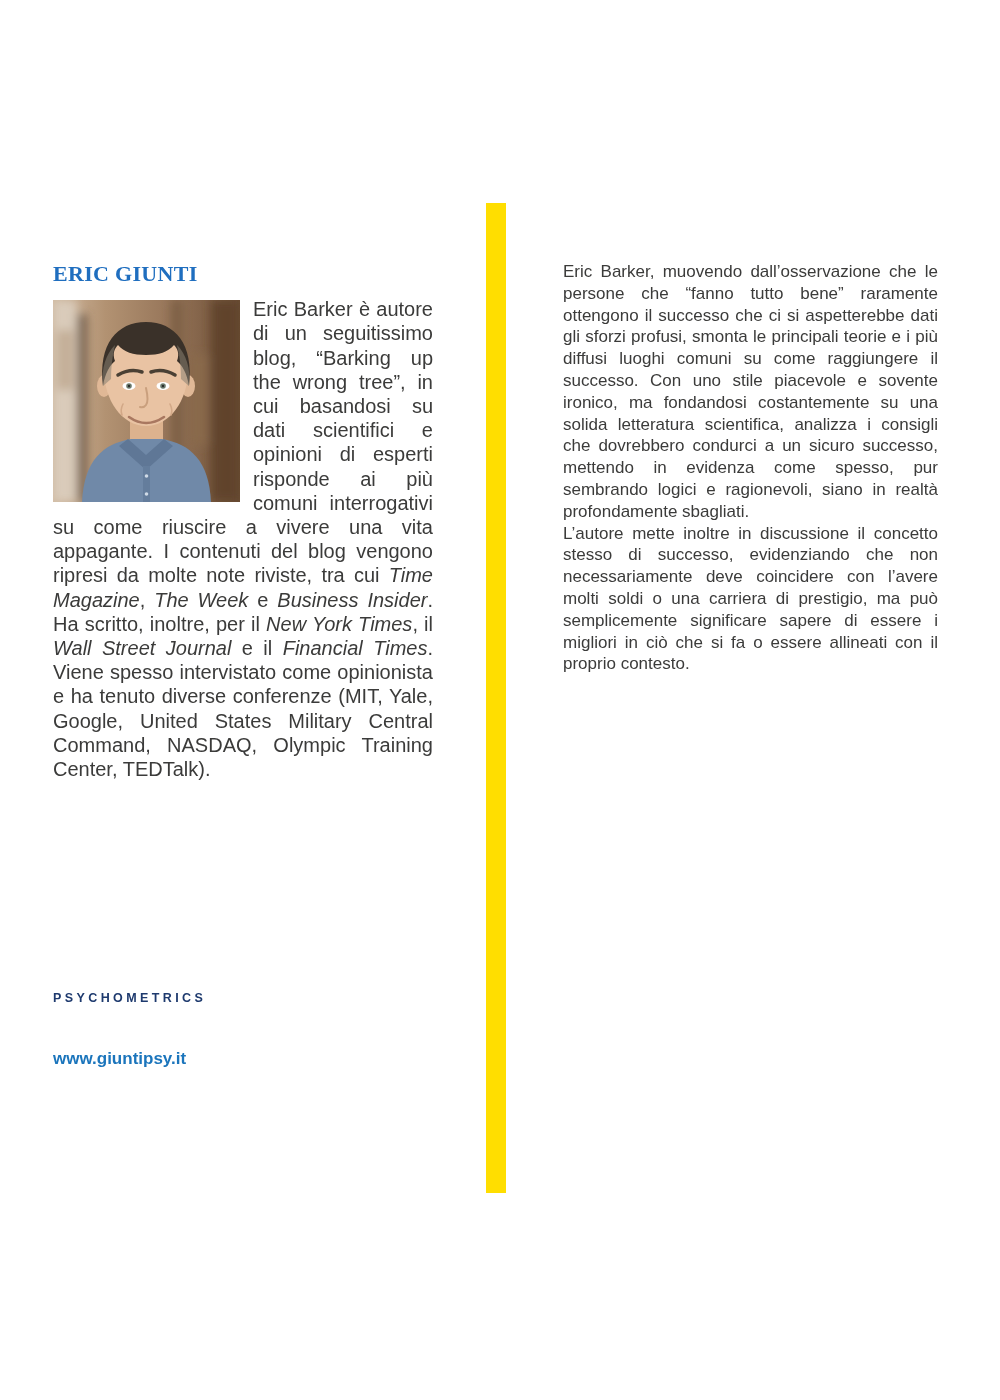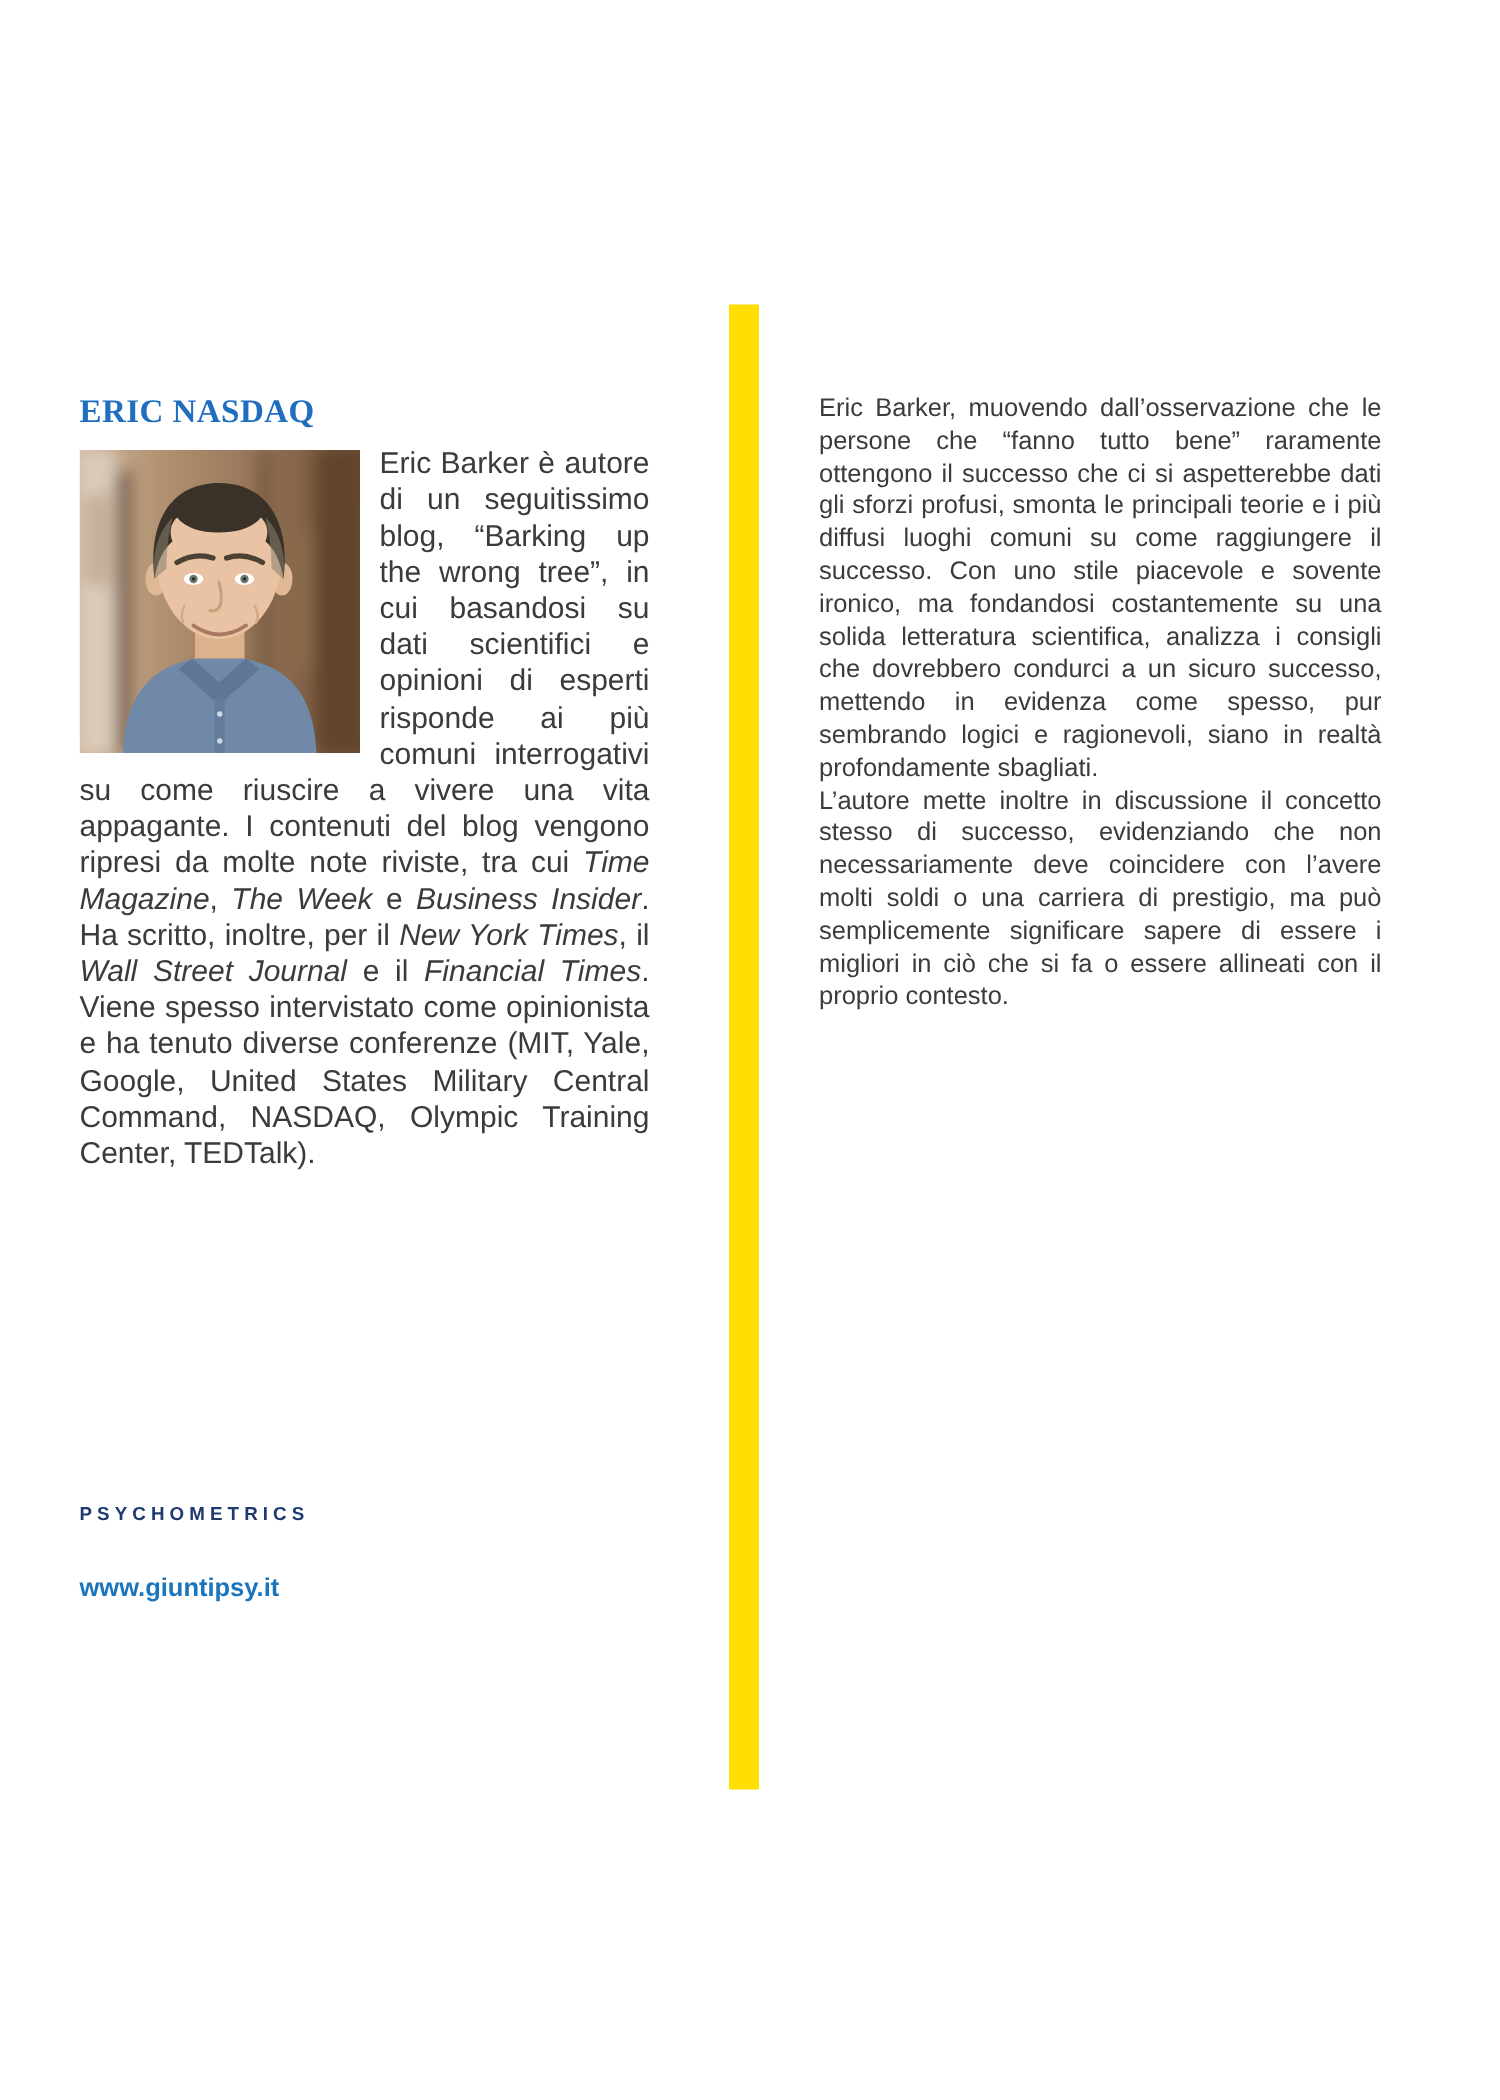--- a/index.html
+++ b/index.html
@@ -25,56 +25,56 @@
     color:var(--text-color,#3B3B3A);
   }
   .photo{
     float:left;width:187px;height:202px;margin:3px 13px 1px 0;
     display:block;overflow:hidden;
   }
   .photo svg{display:block;width:100%;height:100%;}
   i{font-style:italic;}
   
   .right-col{
-    position:absolute;left:546px;top:261px;width:375px;
+    position:absolute;left:563px;top:261px;width:375px;
     font-size:17px;line-height:21.8px;text-align:justify;
     color:var(--text-color,#3B3B3A);
   }
   .right-col p{margin:0;padding:0;}
   
   .logo{position:absolute;left:53px;top:986px;}
   .logo-row{display:flex;align-items:center;gap:6px;}
   .globe{width:38px;height:38px;flex:0 0 auto;}
   .logo-text{
     font-size:31px;font-weight:bold;color:var(--brand-blue,#1B75BC);
     line-height:1;letter-spacing:-.5px;
   }
   .logo-sub{
     font-size:12.5px;font-weight:bold;color:var(--brand-navy,#1E3A6E);
-    letter-spacing:3.4px;margin-top:16px;white-space:nowrap;
+    letter-spacing:3.4px;margin-top:5px;white-space:nowrap;
   }
   .website{
     position:absolute;left:53px;top:1049px;
     font-size:17px;font-weight:bold;color:var(--brand-blue,#1B75BC);
     text-decoration:none;cursor:pointer;
   }
   .credits{
     position:absolute;left:53px;top:1086px;
     font-size:13.5px;line-height:18px;color:var(--credits-gray,#454545);
   }
 </style>
 </head>
 <body>
 
 <div class="canvas">
 
   <div class="stripe"></div>
 
   <section class="left-col">
-    <h1 class="author-heading">ERIC NASDAQ</h1>
+    <h1 class="author-heading">ERIC GIUNTI</h1>
     <div class="bio">
       <span class="photo">
         <svg viewBox="0 0 187 202" xmlns="http://www.w3.org/2000/svg" preserveAspectRatio="none">
           <defs>
             <linearGradient id="pbg" x1="0" y1="0" x2="1" y2="0">
               <stop offset="0" stop-color="#cfb89f"></stop>
               <stop offset="0.28" stop-color="#b29272"></stop>
               <stop offset="0.62" stop-color="#97765a"></stop>
               <stop offset="1" stop-color="#6b4d35"></stop>
             </linearGradient>

